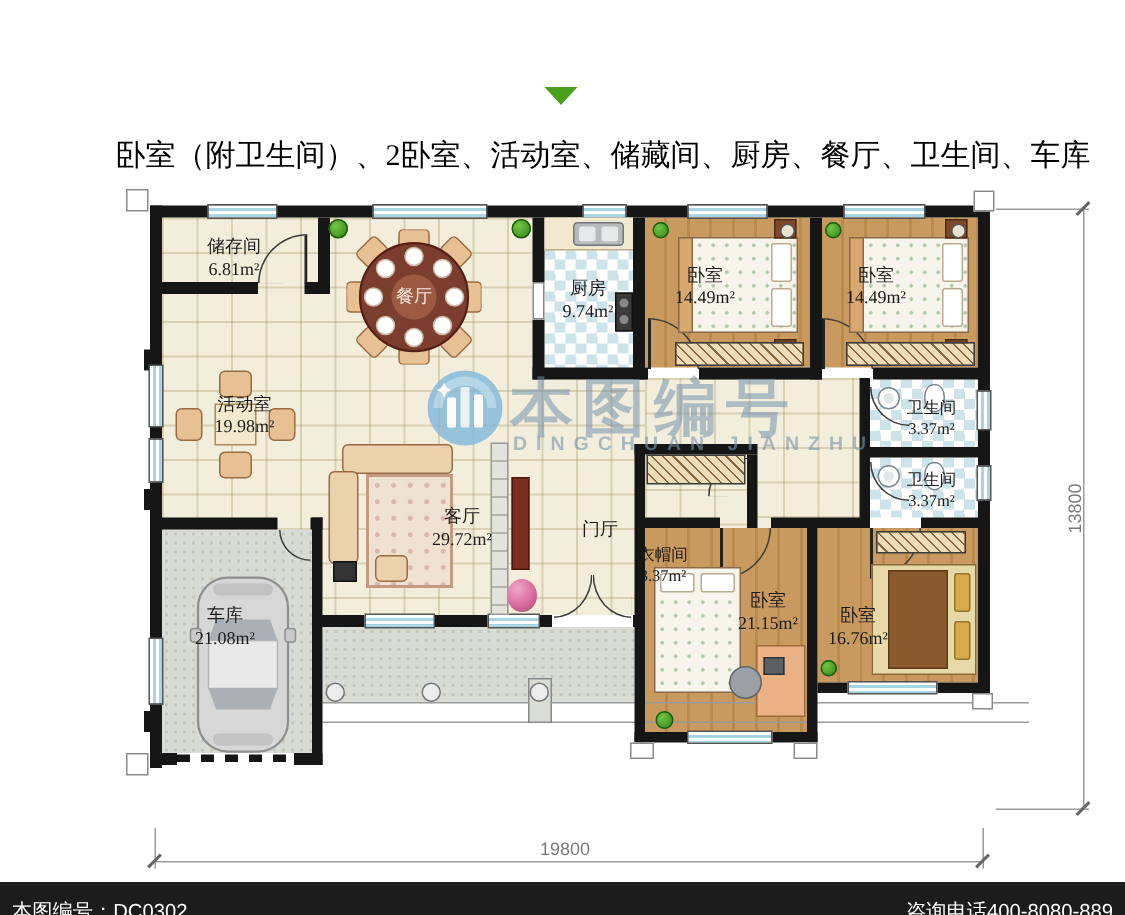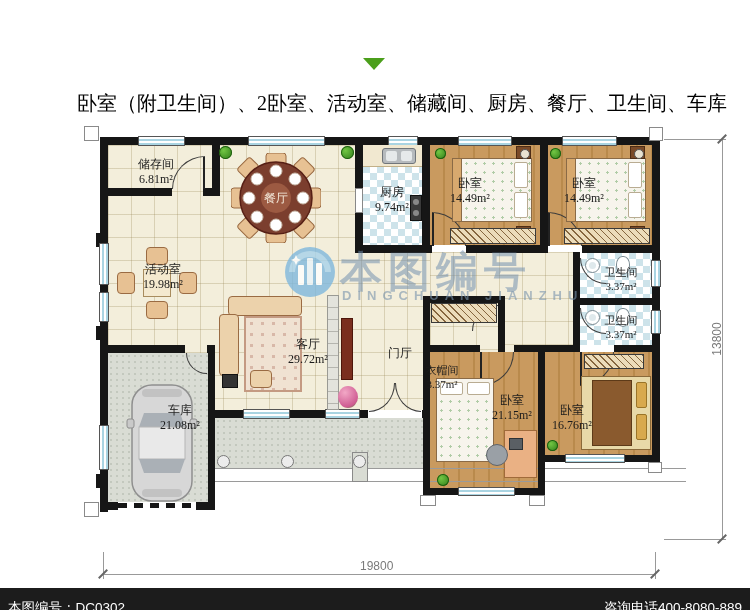--- a/index.html
+++ b/index.html
@@ -317,21 +317,21 @@
       <div>衣帽间</div>
         <div>3.37m²</div>
     </div>
     <div class="lbl" style="left:308px;top:352px;">
       <div>客厅</div>
         <div>29.72m²</div>
     </div>
     <div class="lbl" style="left:400px;top:353px;">
       <div>门厅</div>
     </div>
-    <div class="lbl" style="left:180px;top:418px;">
+    <div class="lbl" style="left:150px;top:418px;">
       <div>车库</div>
         <div>21.08m²</div>
     </div>
     <div class="lbl" style="left:512px;top:408px;">
       <div>卧室</div>
         <div>21.15m²</div>
     </div>
     <div class="lbl" style="left:572px;top:418px;">
       <div>卧室</div>
         <div>16.76m²</div>

